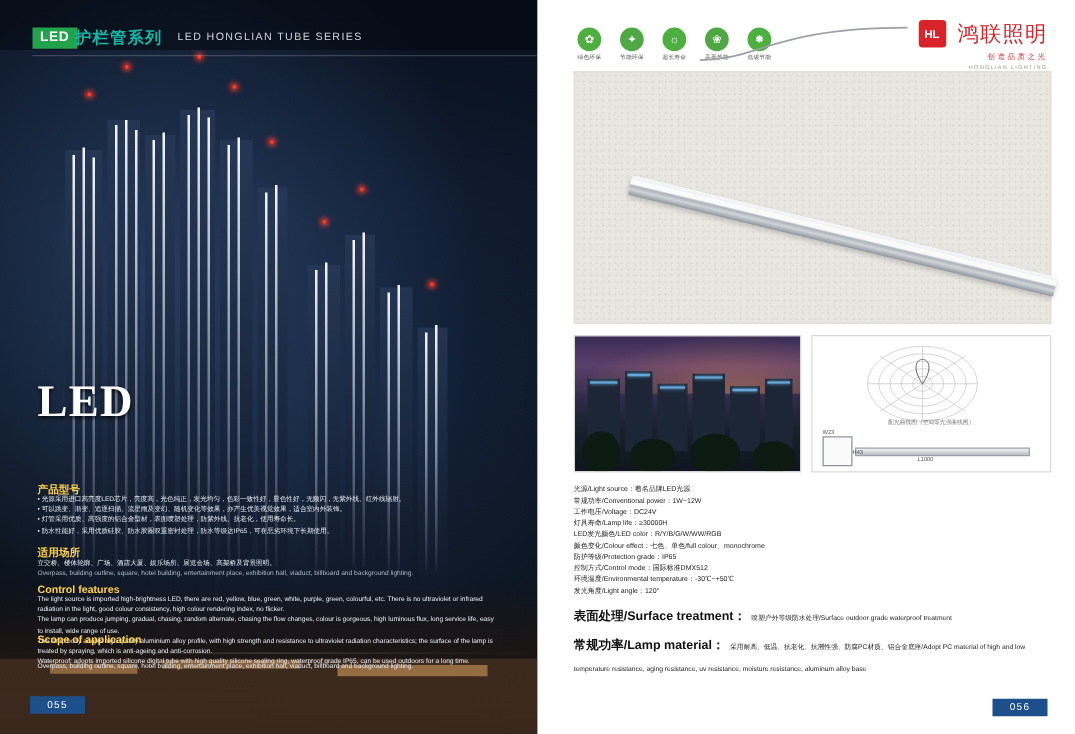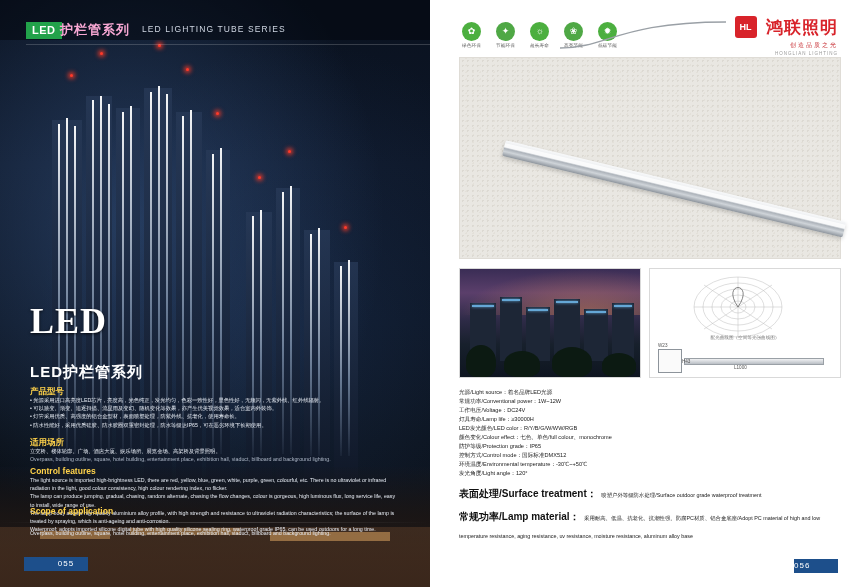--- a/index.html
+++ b/index.html
@@ -22,53 +22,53 @@
   .ground{position:absolute;left:0;bottom:0;width:430px;height:120px;
     background:linear-gradient(180deg,rgba(18,24,36,.2),rgba(28,22,20,.85) 40%,rgba(40,26,20,.95));}
   .plaza{position:absolute;left:0;bottom:0;width:430px;height:60px;
     background:linear-gradient(180deg,rgba(120,80,50,.35),rgba(60,40,28,.9));}
   .warmwin{position:absolute;background:rgba(255,190,110,.75);}
 
   
   .lhead{position:absolute;left:0;top:0;width:430px;height:40px;background:rgba(4,8,14,.55);}
   .ledtag{position:absolute;left:26px;top:22px;height:17px;padding:0 6px;background:#22a24a;color:#fff;
     font-size:11px;font-weight:bold;line-height:17px;letter-spacing:.5px;}
-  .cntag{position:absolute;left:60px;top:21px;color:#f9a8d4;font-size:13px;font-weight:bold;letter-spacing:1px;}
+  .cntag{position:absolute;left:60px;top:21px;color:#14b8a6;font-size:13px;font-weight:bold;letter-spacing:1px;}
   .entag{position:absolute;left:142px;top:24px;color:#cfd6e2;font-size:8.5px;letter-spacing:1.1px;}
   .headrule{position:absolute;left:26px;top:44px;width:404px;height:1px;background:rgba(255,255,255,.18);}
 
   
   .bigtitle{position:absolute;left:30px;top:300px;color:#fff;font-family:"Liberation Serif",serif;
     font-size:36px;font-weight:bold;letter-spacing:1px;text-shadow:0 1px 3px rgba(0,0,0,.8);}
   .bigtitle2{position:absolute;left:30px;top:338px;color:#fff;font-family:"Liberation Serif",serif;
     font-size:21px;font-weight:bold;letter-spacing:0px;text-shadow:0 1px 3px rgba(0,0,0,.8);white-space:nowrap;}
   .bigtitle3{position:absolute;left:30px;top:363px;color:#fff;font-size:15px;font-weight:bold;letter-spacing:1px;}
 
   .sec{position:absolute;left:30px;color:#ffd24a;font-size:8.5px;font-weight:bold;}
   .secbody{position:absolute;left:30px;width:368px;color:#e7ecf4;font-size:5.3px;line-height:1.55;}
   .secbody .en{color:#aeb8c8;}
 
   .pagenum-l{position:absolute;left:24px;bottom:16px;width:44px;height:14px;background:#1d4f8b;color:#fff;
-    font-size:8px;line-height:14px;text-align:center;letter-spacing:1px;padding-left:20px;}
+    font-size:8px;line-height:14px;text-align:center;letter-spacing:1px;}
 
   
   .right{position:absolute;left:430px;top:0;width:430px;height:587px;background:#fff;}
 
   .icons{position:absolute;left:29px;top:22px;display:flex;gap:9px;}
   .icowrap{width:25px;text-align:center;}
   .ico{width:19px;height:19px;border-radius:50%;background:#4caf3f;margin:0 auto;position:relative;}
   .ico.b{background:#4fa845;}
   .ico span{position:absolute;left:0;top:0;width:19px;height:19px;line-height:19px;color:#fff;font-size:9px;text-align:center;}
   .icolabel{font-size:4.6px;color:#555;margin-top:2px;letter-spacing:.2px;}
 
   .swoosh{position:absolute;left:128px;top:18px;width:170px;height:34px;}
   .brand{position:absolute;right:22px;top:16px;text-align:right;}
   .brandbox{display:inline-block;width:22px;height:22px;background:#d8232a;border-radius:3px;color:#fff;
     font-size:9px;line-height:22px;text-align:center;vertical-align:top;font-weight:bold;}
-  .brandcn{display:inline-block;margin-left:5px;color:#d8232a;font-size:17px;font-weight:bold;letter-spacing:1px;vertical-align:top;}
+  .brandcn{display:inline-block;margin-left:5px;color:#d8232a;font-size:17px;font-weight:normal;letter-spacing:1px;vertical-align:top;}
   .brandsub{color:#c9353a;font-size:6px;letter-spacing:2px;margin-top:2px;}
   .brandpy{font-size:4.5px;color:#9a9a9a;letter-spacing:1px;margin-top:1px;}
 
   .heroimg{position:absolute;left:29px;top:57px;width:380px;height:200px;
     background:#e9e7e2;
     background-image:radial-gradient(#dcd9d2 1px, transparent 1px),radial-gradient(#e3e0d9 1px, transparent 1px);
     background-size:5px 5px,7px 7px;background-position:0 0,3px 4px;border:1px solid #dfdcd6;}
   .bartube{position:absolute;left:44px;top:82px;width:350px;height:16px;
     transform:rotate(13.5deg);transform-origin:left center;
     background:linear-gradient(180deg,#f7f8f9 0%,#e4e7ea 42%,#aeb4bb 52%,#cfd4d9 70%,#8e959d 100%);
@@ -91,21 +91,21 @@
 
   .specs{position:absolute;left:29px;top:388px;width:382px;}
   .model{font-size:8.6px;font-weight:bold;color:#111;}
   .perf{font-size:8.2px;font-weight:bold;color:#111;margin-top:4px;}
   .row{font-size:5.6px;color:#222;line-height:1.62;}
   .blk{margin-top:5px;}
   .blkhd{font-size:10px;font-weight:bold;color:#111;}
   .blkbody{font-size:5.4px;color:#222;line-height:1.55;}
 
   .pagenum-r{position:absolute;right:22px;bottom:14px;width:44px;height:14px;background:#1d4f8b;color:#fff;
-    font-size:8px;line-height:14px;letter-spacing:1px;}
+    font-size:8px;line-height:14px;text-align:center;letter-spacing:1px;}
 </style>
 </head>
 <body>
 
 <div class="page">
 
   <div class="left">
     <div class="night"></div>
 
     <div class="tower" style="left:52px;top:120px;width:30px;height:360px;"></div>
@@ -155,25 +155,24 @@
     <div class="ground"></div>
     <div class="plaza"></div>
     <div class="warmwin" style="left:40px;bottom:48px;width:70px;height:8px;opacity:.55;"></div>
     <div class="warmwin" style="left:130px;bottom:52px;width:110px;height:7px;opacity:.5;"></div>
     <div class="warmwin" style="left:270px;bottom:46px;width:120px;height:9px;opacity:.6;"></div>
     <div class="glowline" style="left:0;bottom:64px;width:430px;opacity:.35;"></div>
 
     <div class="lhead"></div>
     <div class="ledtag">LED</div>
     <div class="cntag">护栏管系列</div>
-    <div class="entag">LED LIGHTING TUBE SERIES</div>
+    <div class="entag">LED HONGLIAN TUBE SERIES</div>
     <div class="headrule"></div>
 
     <div class="bigtitle">LED</div>
-    <div class="bigtitle3">LED护栏管系列</div>
 
     <div class="sec" style="top:386px;">产品型号</div>
     <div class="secbody" style="top:396px;">
       <div>• 光源采用进口高亮度LED芯片，亮度高，光色纯正，发光均匀，色彩一致性好，显色性好，无频闪，无紫外线、红外线辐射。</div>
       <div>• 可以跳变、渐变、追逐扫描、流星雨及变幻、随机变化等效果，亦产生优美视觉效果，适合室内外装饰。</div>
       <div>• 灯管采用优质、高强度的铝合金型材，表面喷塑处理，防紫外线、抗老化，使用寿命长。</div>
       <div>• 防水性能好，采用优质硅胶、防水胶圈双重密封处理，防水等级达IP65，可在恶劣环境下长期使用。</div>
     </div>
 
     <div class="sec" style="top:437px;">适用场所</div>

